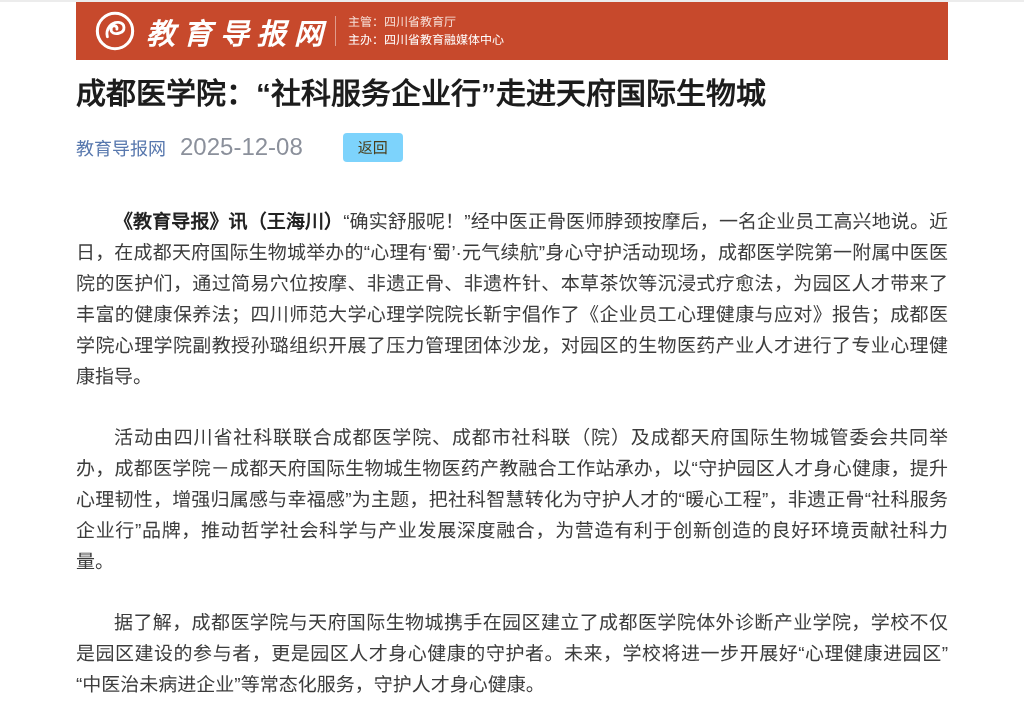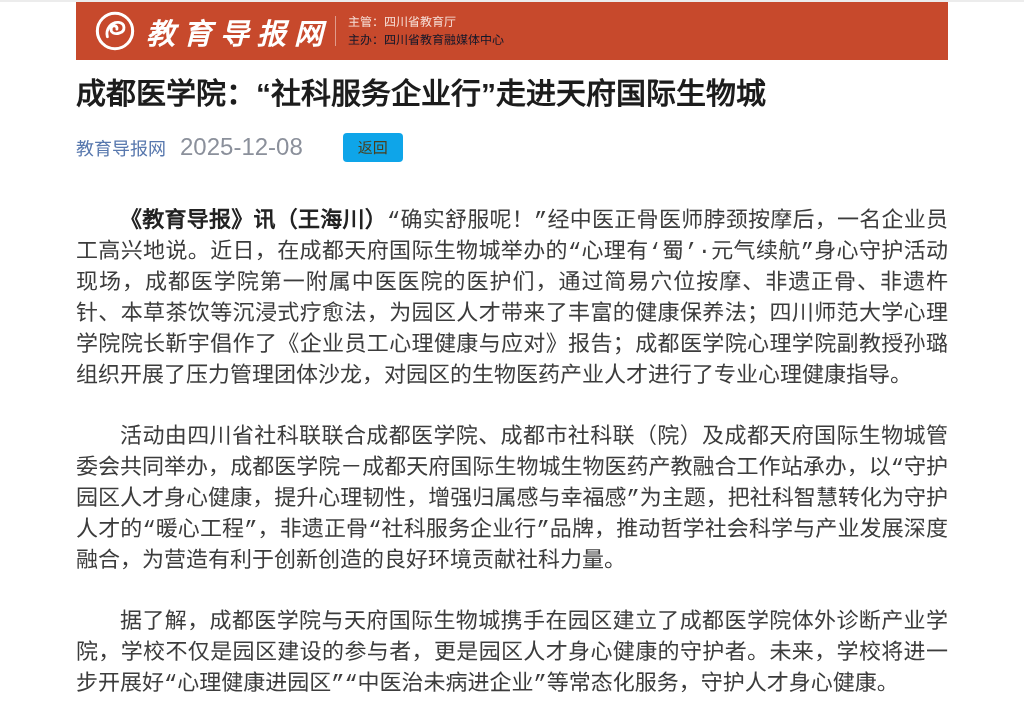--- a/index.html
+++ b/index.html
@@ -72,57 +72,56 @@
     border-radius: 4px;
     font-size: 15px;
     line-height: 1;
     padding: 7px 15px;
     cursor: pointer;
     font-family: inherit;
   }
 
   .article-body { margin-top: 45px; }
   .article-body p {
-    font-size: 22px;
+    font-size: 19px;
     line-height: 31px;
     color: #3c3c3c;
     text-align: justify;
     text-indent: 2em;
     margin-bottom: 30px;
-    font-family: Liberation Mono, monospace;
   }
   .article-body p:last-child { margin-bottom: 0; }
   .para-lead { font-weight: 700; color: #222222; }
 </style>
 </head>
 <body>
 
 <div class="page">
 
   <div class="banner" style="background: rgb(199, 73, 44);">
     <a class="logo-link">
       <svg class="logo-icon" viewBox="0 0 44 44">
         <circle cx="22" cy="22" r="18.5" fill="none" stroke="#ffffff" stroke-width="3.2"></circle>
         <path d="M14 28 C12 20, 18 12, 26 13 C33 14, 33 22, 27 24 C22 26, 17 24, 18 19 C19 15, 25 16, 24 20" fill="none" stroke="#ffffff" stroke-width="3" stroke-linecap="round"></path>
       </svg>
       <span class="logo-text">教育导报网</span>
     </a>
     <span class="banner-divider"></span>
     <div class="banner-meta">
       <div style="color: rgb(246, 222, 214);">主管：四川省教育厅</div>
-      <div style="color: #0f172a;">主办：四川省教育融媒体中心</div>
+      <div style="color: #ffffff;">主办：四川省教育融媒体中心</div>
     </div>
   </div>
 
   <h1 class="article-title">成都医学院：“社科服务企业行”走进天府国际生物城</h1>
 
   <div class="meta-row">
     <a class="meta-source" style="color: rgb(88, 120, 174);">教育导报网</a>
     <span class="meta-date" style="color: rgb(139, 144, 155);">2025-12-08</span>
-    <button class="back-button" style="background: #0ea5e9; color: rgb(74, 63, 28); margin-left: 40px;">返回</button>
+    <button class="back-button" style="background: #7dd3fc; color: rgb(74, 63, 28); margin-left: 40px;">返回</button>
   </div>
 
   <div class="article-body">
     <p><span class="para-lead">《教育导报》讯（王海川）</span><span>“确实舒服呢！”经中医正骨医师脖颈按摩后，一名企业员工高兴地说。近日，在成都天府国际生物城举办的“心理有‘蜀’·元气续航”身心守护活动现场，成都医学院第一附属中医医院的医护们，通过简易穴位按摩、非遗正骨、非遗杵针、本草茶饮等沉浸式疗愈法，为园区人才带来了丰富的健康保养法；四川师范大学心理学院院长靳宇倡作了《企业员工心理健康与应对》报告；成都医学院心理学院副教授孙璐组织开展了压力管理团体沙龙，对园区的生物医药产业人才进行了专业心理健康指导。</span></p>
     <p><span>活动由四川省社科联联合成都医学院、成都市社科联（院）及成都天府国际生物城管委会共同举办，成都医学院－成都天府国际生物城生物医药产教融合工作站承办，以“守护园区人才身心健康，提升心理韧性，增强归属感与幸福感”为主题，把社科智慧转化为守护人才的“暖心工程”，非遗正骨“社科服务企业行”品牌，推动哲学社会科学与产业发展深度融合，为营造有利于创新创造的良好环境贡献社科力量。</span></p>
     <p><span>据了解，成都医学院与天府国际生物城携手在园区建立了成都医学院体外诊断产业学院，学校不仅是园区建设的参与者，更是园区人才身心健康的守护者。未来，学校将进一步开展好“心理健康进园区”“中医治未病进企业”等常态化服务，守护人才身心健康。</span></p>
   </div>
 
 </div>
 

